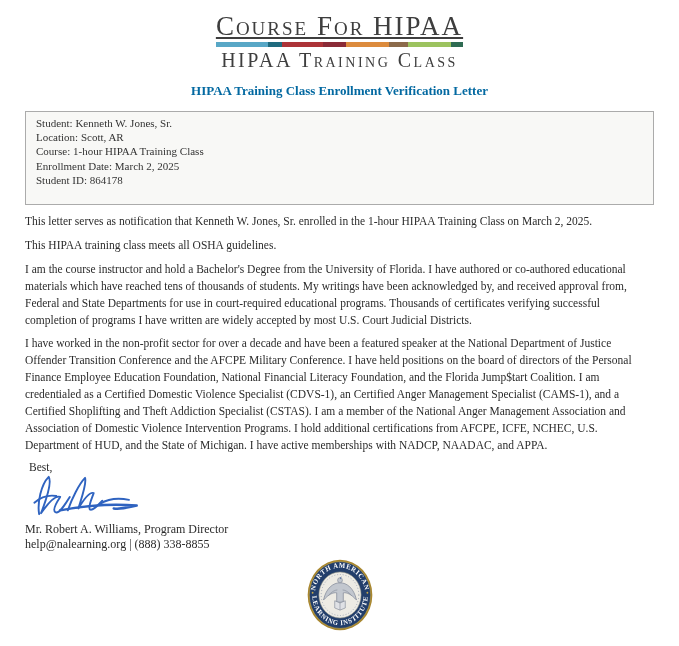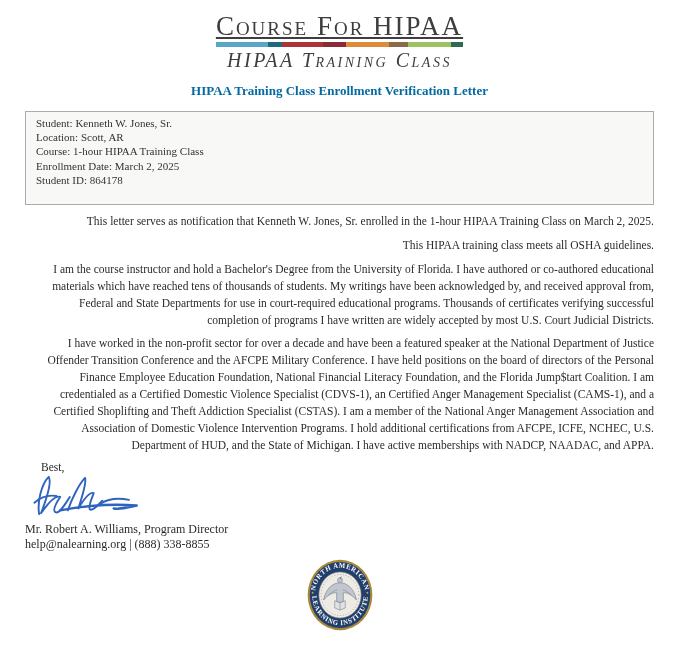--- a/index.html
+++ b/index.html
@@ -15,39 +15,39 @@
     font-variant:small-caps; font-size:27px; line-height:28px;
     letter-spacing:2px; color:#3e3e3e; font-weight:400;text-decoration:underline;
   }
   .brand-bar{
     width:248px; height:5px; margin:2px auto 3px auto;
     display:flex; overflow:hidden;
   }
   .brand-bar .seg{ height:100%; display:block; }
   .brand-subtitle{
     font-variant:small-caps; font-size:20px; line-height:21px;
-    letter-spacing:2.5px; color:#3e3e3e; font-weight:400;font-style:italic;
+    letter-spacing:2.5px; color:#3e3e3e; font-weight:400;
   }
 
   
   .letter-title{
     text-align:center; font-weight:bold; font-size:13px;
     margin:12px 0 12px 0; color:#0369a1;
   }
   .info-box{
     border:1px solid #ababab; background:#f8f8f6;
     padding:4px 10px 17px 10px; font-size:11px; line-height:14.2px;
     color:#333333;
   }
   .paragraphs p{
-    font-size:11.5px; line-height:16.9px; margin:0 0 7px 8px;
-    text-align:right; color:#2b2b2b;
+    font-size:11.5px; line-height:16.9px; margin:0 0 7px 0;
+    text-align:left; color:#2b2b2b;
   }
   .paragraphs{ margin-top:8px; }
-  .closing{ font-size:11.5px; margin:2px 0 1px 16px; }
+  .closing{ font-size:11.5px; margin:2px 0 1px 4px; }
   .signature{ margin:1px 0 0 2px; }
   .signer-name,.contact-line{ font-size:12px; line-height:15.5px; }
 
   
   .seal-wrap{ display:flex; justify-content:center; margin-top:6px; }
   .seal-svg{ display:block; }
   .seal-text{
     font-family:"Liberation Serif", serif; font-weight:bold;
     font-size:10px; letter-spacing:1px;
   }

